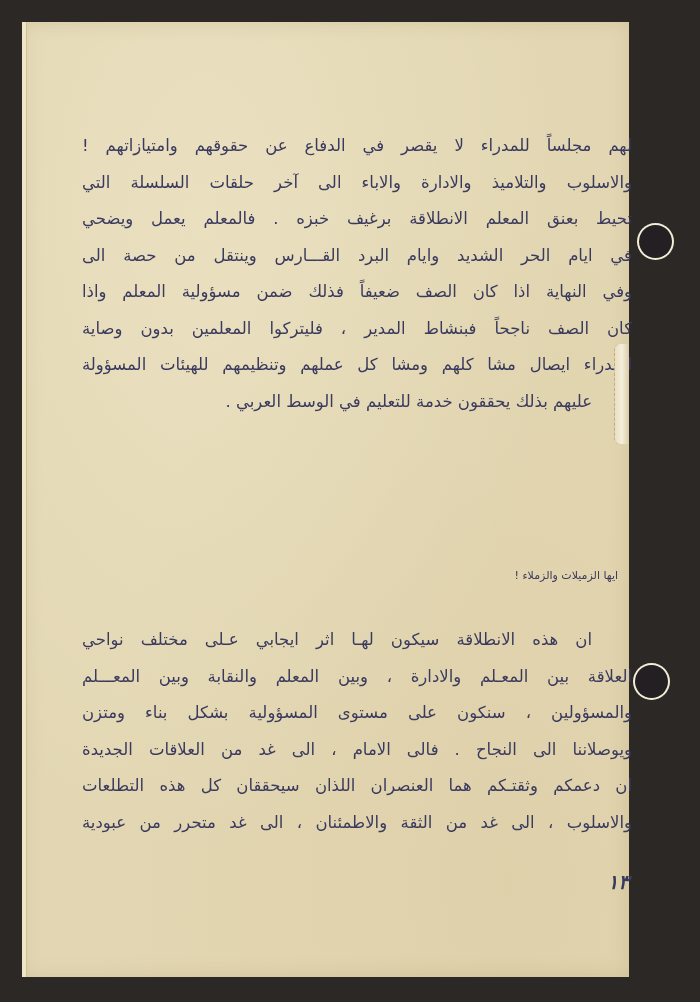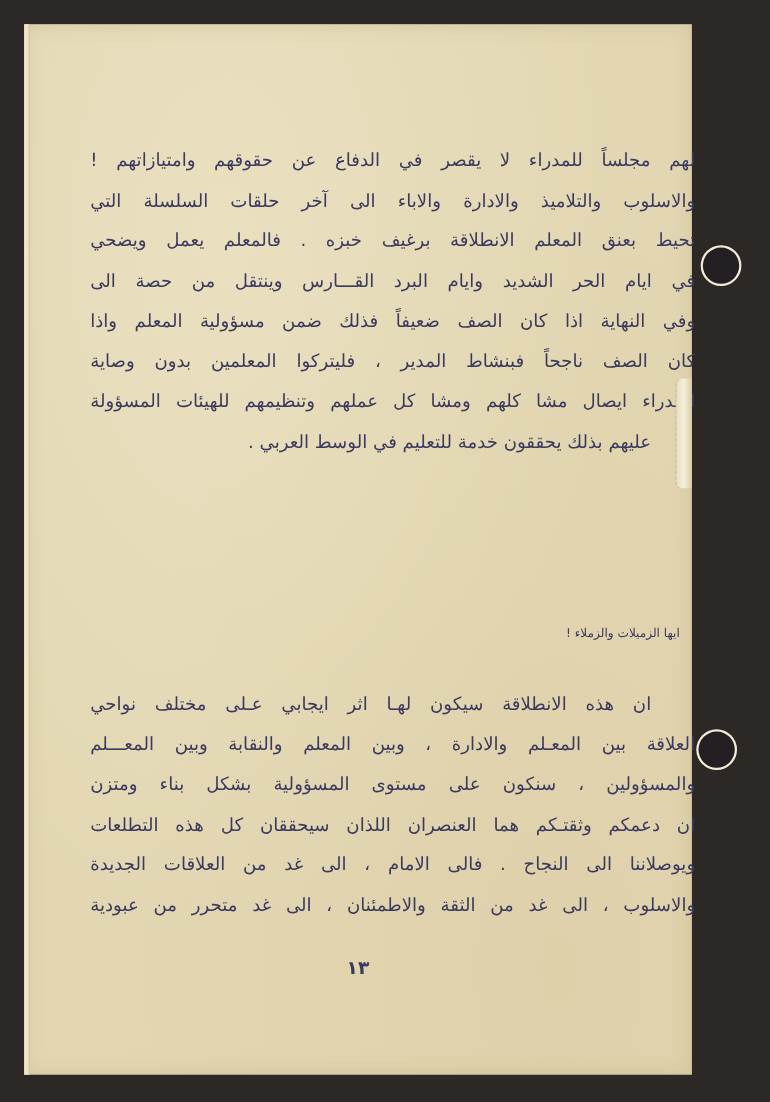--- a/index.html
+++ b/index.html
@@ -78,24 +78,25 @@
       font-size: 11px;
       line-height: 36px;
       padding-right: 14px;
       box-sizing: border-box;
     }
     .page-number {
       position: absolute;
       top: 848px;
       left: 0;
       width: 100%;
-      text-align: center;
+      text-align: right;
       color: #3a3a5e;
-      font-size: 17px;
+      font-size: 20px;
       font-weight: bold;
+      font-style: italic;
     }
     .punch-hole {
       position: absolute;
       width: 33px;
       height: 33px;
       border-radius: 50%;
       background: #231f22;
       box-shadow: 0 0 0 2px #f3ecd6;
     }
     .tear {
@@ -127,22 +128,22 @@
     <span class="line">المدراء ايصال مشا كلهم ومشا كل عملهم وتنظيمهم للهيئات المسؤولة</span>
     <span class="line last indent">عليهم بذلك يحققون خدمة للتعليم في الوسط العربي .</span>
   </div>
 
   <div class="heading">ايها الزميلات والزملاء !</div>
 
   <div class="text-block" style="top:600px;">
     <span class="line indent">ان هذه الانطلاقة سيكون لهـا اثر ايجابي عـلى مختلف نواحي</span>
     <span class="line">العلاقة بين المعـلم والادارة ، وبين المعلم والنقابة وبين المعـــلم</span>
     <span class="line">والمسؤولين ، سنكون على مستوى المسؤولية بشكل بناء ومتزن</span>
+    <span class="line">ويوصلاننا الى النجاح . فالى الامام ، الى غد من العلاقات الجديدة</span>
     <span class="line">ان دعمكم وثقتـكم هما العنصران اللذان سيحققان كل هذه التطلعات</span>
-    <span class="line">ويوصلاننا الى النجاح . فالى الامام ، الى غد من العلاقات الجديدة</span>
     <span class="line">والاسلوب ، الى غد من الثقة والاطمئنان ، الى غد متحرر من عبودية</span>
   </div>
 
   <div class="page-number">١٣</div>
 
   <div class="punch-hole" style="left:617px; top:203px;"></div>
   <div class="punch-hole" style="left:613px; top:643px;"></div>
   <div class="tear"></div>
 </div>
 

